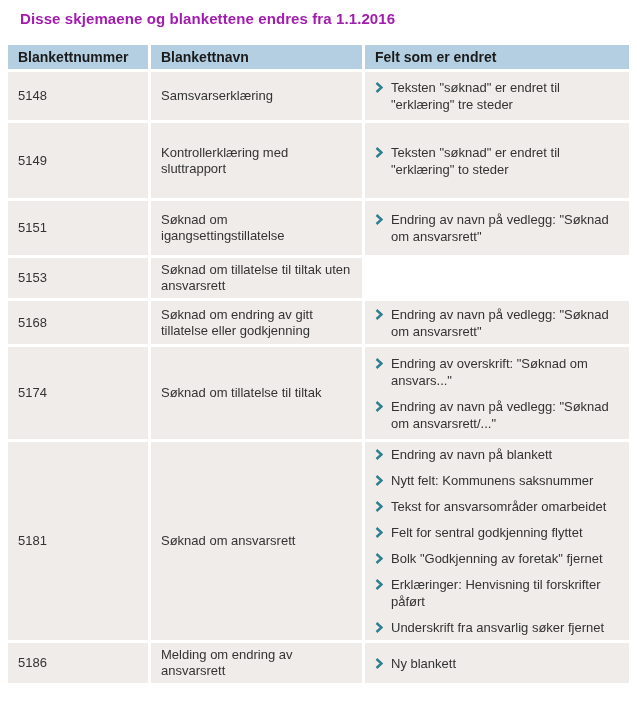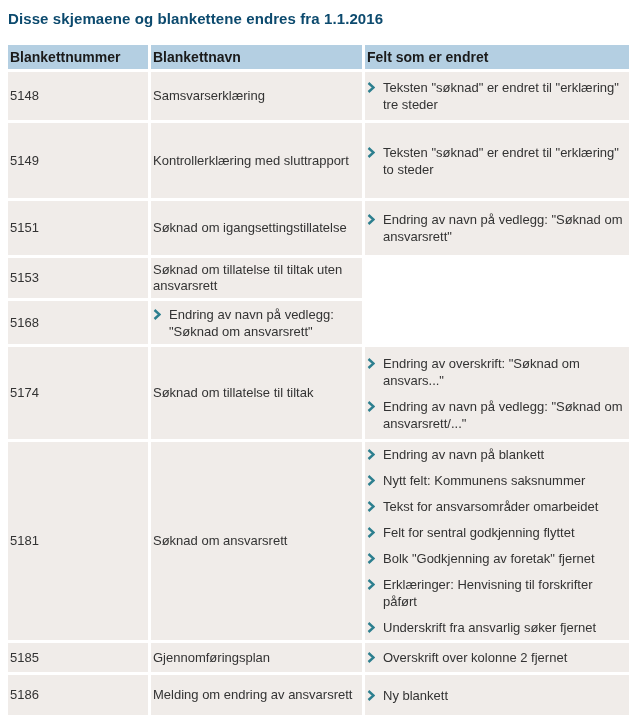--- a/index.html
+++ b/index.html
@@ -12,40 +12,40 @@
   .page {
     width: 637px;
     height: 717px;
     box-sizing: border-box;
     padding: 8px 8px 0 8px;
     overflow: hidden;
   }
   .page-title {
     font-size: 15px;
     font-weight: bold;
-    color: #0c4a6e;
-    margin: 2px 0 0 0;
+    color: #a21caf;
+    margin: 2px 0 0 12px;
     letter-spacing: 0.1px;
   }
   .table {
     width: 621px;
     margin-top: 18px;
   }
   .row {
     display: grid;
     grid-template-columns: 140px 211px 1fr;
     gap: 3px;
     margin-bottom: 3px;
   }
   .cell {
     background: #f0ece9;
     box-sizing: border-box;
     display: flex;
     align-items: center;
-    padding: 4px 2px;
+    padding: 4px 10px;
     font-size: 13px;
     line-height: 16px;
   }
   .row.header .cell {
     background: #b4cfe2;
     font-size: 14px;
     font-weight: bold;
     color: #1a1a1a;
   }
   .changes {
@@ -137,20 +137,21 @@
       </div>
     </div>
 
     <div class="row" style="min-height:35px">
       <div class="cell">5153</div>
       <div class="cell">Søknad om tillatelse til tiltak uten ansvarsrett</div>
     </div>
 
     <div class="row" style="min-height:43px">
       <div class="cell">5168</div>
+      <div class="cell">Søknad om endring av gitt tillatelse eller godkjenning</div>
       <div class="cell">
         <ul class="changes">
           <li class="change">
             <span class="chev">
                 <svg width="8" height="11" viewBox="0 0 8 11">
                   <polyline points="1.5,1 6.5,5.5 1.5,10" fill="none" stroke="#2d7f8f" stroke-width="2.4"></polyline>
                 </svg>
               </span>
             <span class="change-text">Endring av navn på vedlegg: "Søknad om ansvarsrett"</span>
           </li>
@@ -241,36 +242,20 @@
                 <svg width="8" height="11" viewBox="0 0 8 11">
                   <polyline points="1.5,1 6.5,5.5 1.5,10" fill="none" stroke="#2d7f8f" stroke-width="2.4"></polyline>
                 </svg>
               </span>
             <span class="change-text">Underskrift fra ansvarlig søker fjernet</span>
           </li>
         </ul>
       </div>
     </div>
 
-    <div class="row" style="min-height:29px">
-      <div class="cell">5185</div>
-      <div class="cell">Gjennomføringsplan</div>
-      <div class="cell">
-        <ul class="changes">
-          <li class="change">
-            <span class="chev">
-                <svg width="8" height="11" viewBox="0 0 8 11">
-                  <polyline points="1.5,1 6.5,5.5 1.5,10" fill="none" stroke="#2d7f8f" stroke-width="2.4"></polyline>
-                </svg>
-              </span>
-            <span class="change-text">Overskrift over kolonne 2 fjernet</span>
-          </li>
-        </ul>
-      </div>
-    </div>
 
     <div class="row" style="min-height:40px">
       <div class="cell">5186</div>
       <div class="cell">Melding om endring av ansvarsrett</div>
       <div class="cell">
         <ul class="changes">
           <li class="change">
             <span class="chev">
                 <svg width="8" height="11" viewBox="0 0 8 11">
                   <polyline points="1.5,1 6.5,5.5 1.5,10" fill="none" stroke="#2d7f8f" stroke-width="2.4"></polyline>

